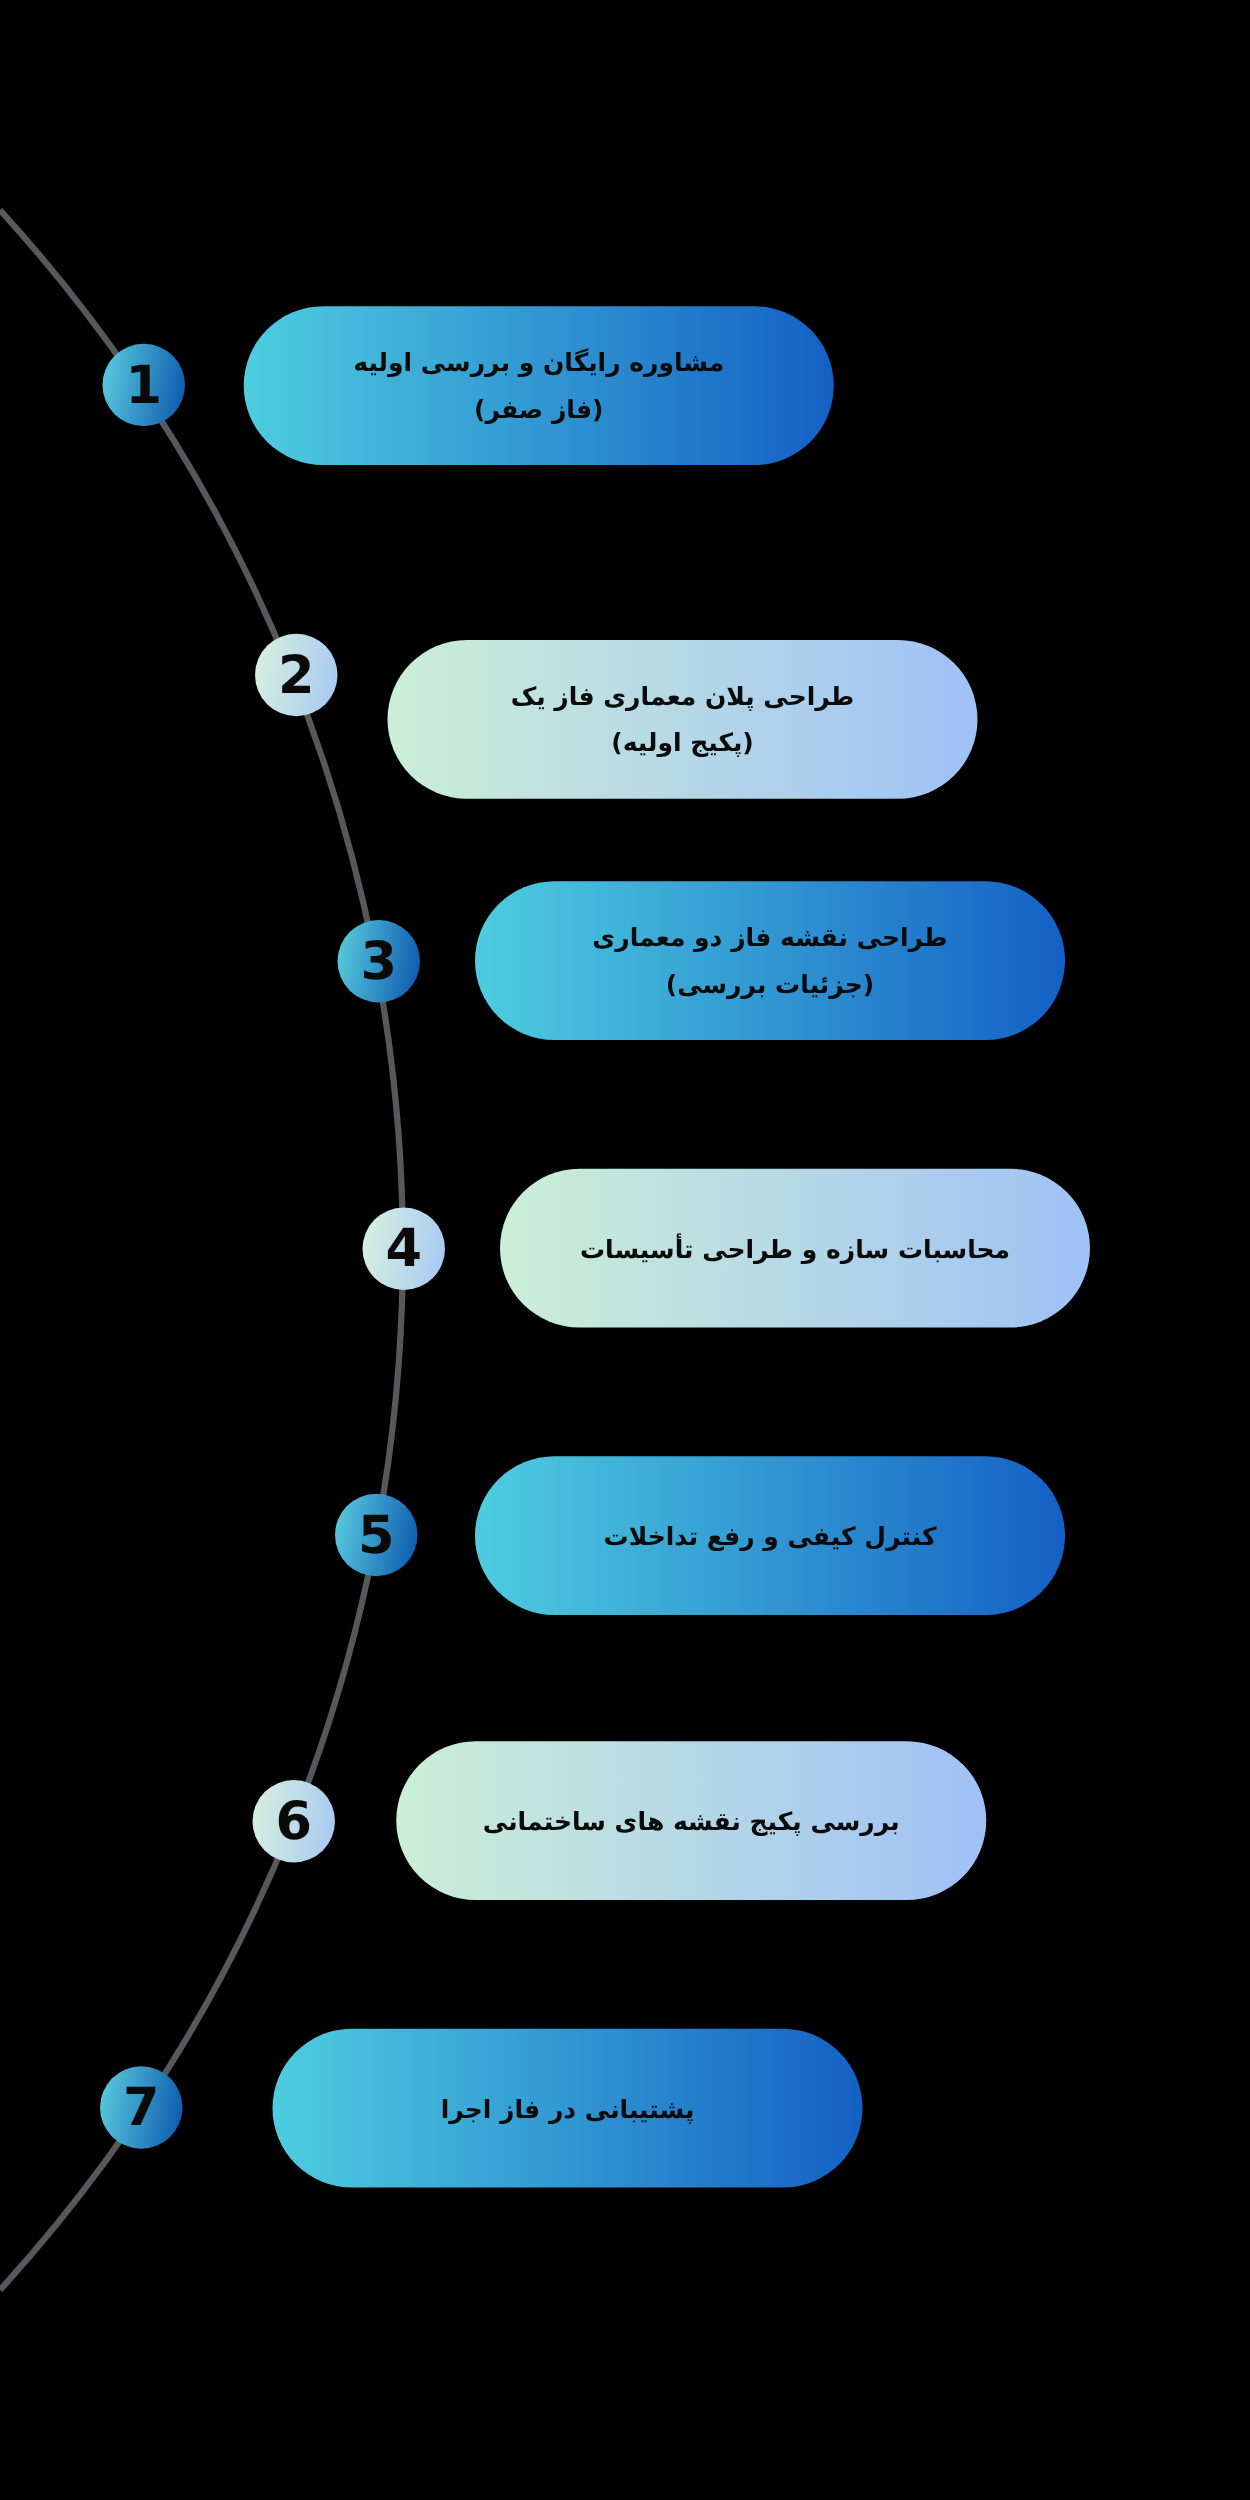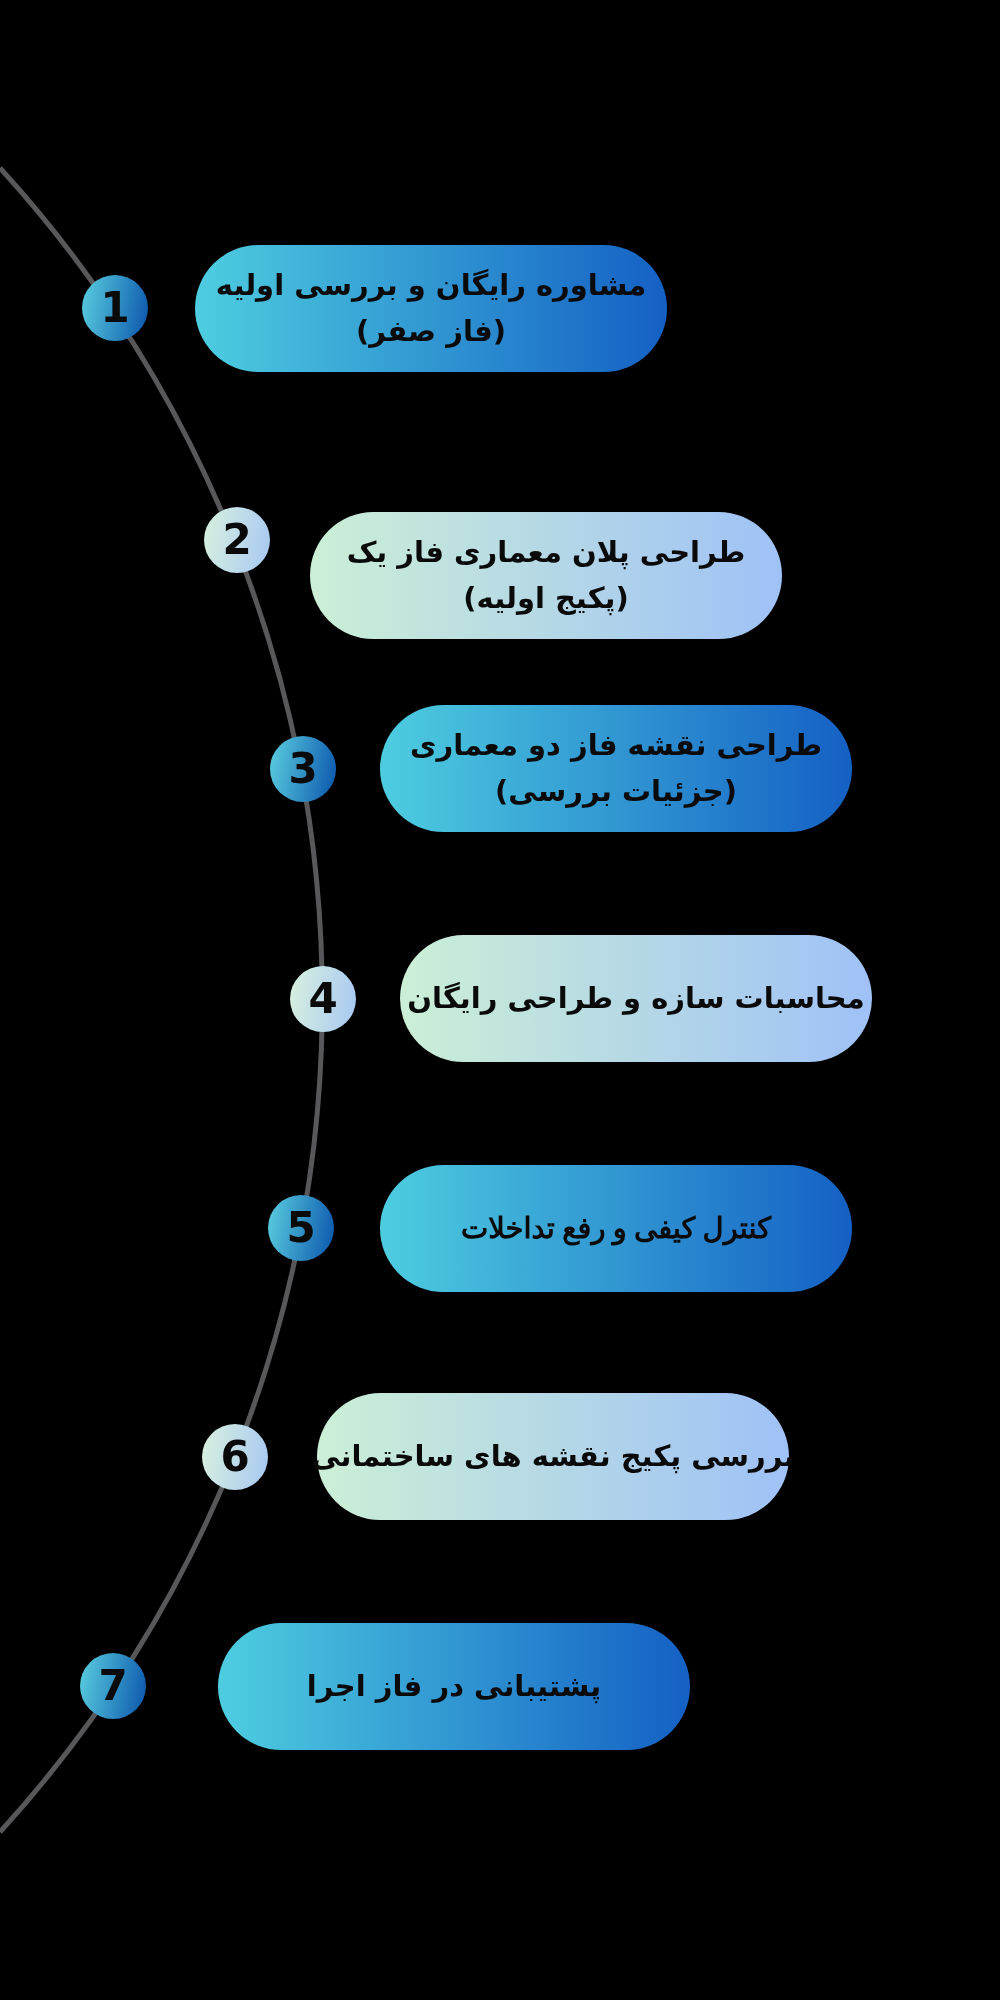--- a/index.html
+++ b/index.html
@@ -33,21 +33,21 @@
     align-items: center;
     gap: 17px;
     z-index: 2;
     direction: rtl;
   }
   .pill.dark  { background: linear-gradient(90deg, var(--dark-start,#4ecde0), var(--dark-end,#1460c4)); }
   .pill.light { background: linear-gradient(90deg, var(--light-start,#cbefd6), var(--light-end,#9fc1f6)); }
   .pill .l1, .pill .l2 {
     color: var(--text, #0a0a0a);
     font-weight: bold;
-    font-size: 29px;
+    font-size: 20px;
     line-height: 1;
     white-space: nowrap;
   }
   .pill .l2:empty { display: none; }
   .badge {
     position: absolute;
     width: 66px;
     height: 66px;
     border-radius: 50%;
     display: flex;
@@ -61,21 +61,21 @@
     color: var(--text, #0a0a0a);
     font-weight: bold;
     font-size: 42px;
     line-height: 1;
   }
   
   .s1-pill { left: 195px; top: 245px; }
   .s2-pill { left: 310px; top: 476px; margin-top: 36px; }
   .s3-pill { left: 380px; top: 705px; }
   .s4-pill { left: 400px; top: 935px; }
-  .s5-pill { left: 380px; top: 1165px; font-family: Liberation Serif, serif; }
+  .s5-pill { left: 380px; top: 1165px; }
   .s6-pill { left: 317px; top: 1393px; }
   .s7-pill { left: 218px; top: 1623px; }
   .s1-badge { left: 82px;  top: 275px; }
   .s2-badge { left: 204px; top: 507px; }
   .s3-badge { left: 270px; top: 736px; }
   .s4-badge { left: 290px; top: 966px; }
   .s5-badge { left: 268px; top: 1195px; }
   .s6-badge { left: 202px; top: 1424px; }
   .s7-badge { left: 80px;  top: 1653px; }
 </style>
@@ -109,21 +109,21 @@
   </div>
   <div class="pill dark s3-pill">
     <div class="l1">طراحی نقشه فاز دو معماری</div>
     <div class="l2">(جزئیات بررسی)</div>
   </div>
 
   <div class="badge light s4-badge">
     <span>4</span>
   </div>
   <div class="pill light s4-pill">
-    <div class="l1">محاسبات سازه و طراحی رایگان</div>
+    <div class="l1">محاسبات سازه و طراحی تأسیسات</div>
 
   </div>
 
   <div class="badge dark s5-badge">
     <span>5</span>
   </div>
   <div class="pill dark s5-pill">
     <div class="l1">کنترل کیفی و رفع تداخلات</div>
 
   </div>

